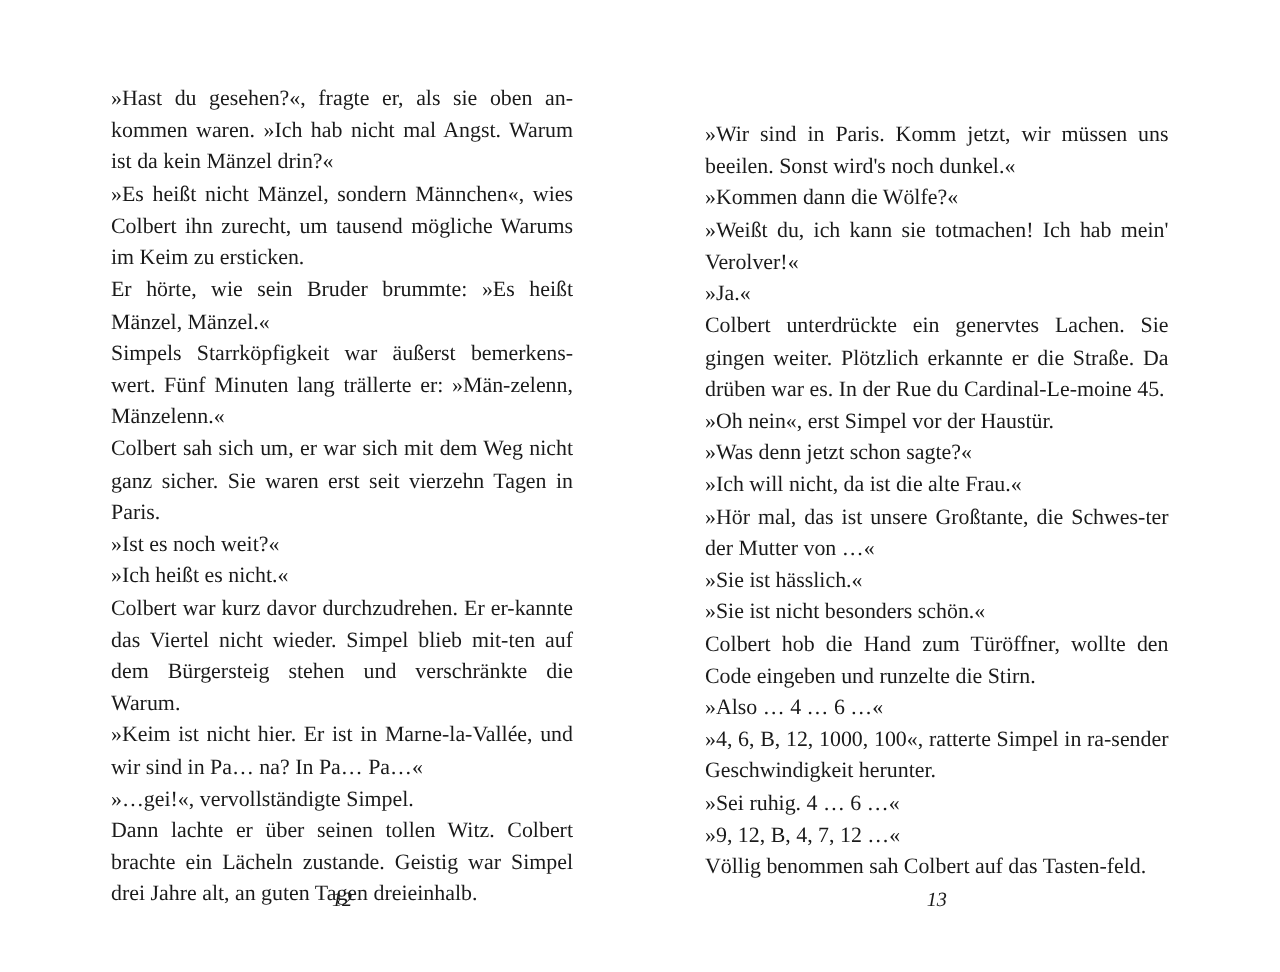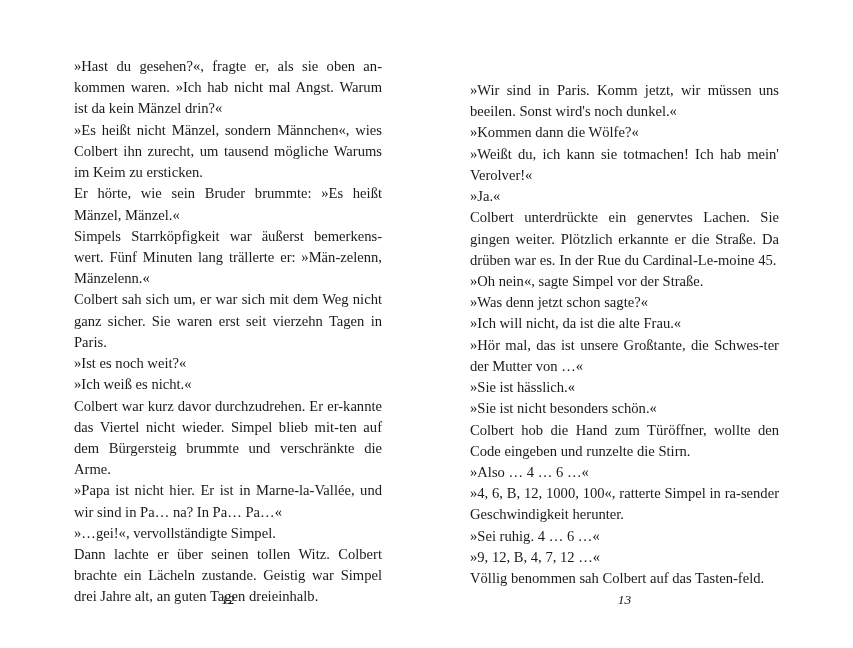--- a/index.html
+++ b/index.html
@@ -64,37 +64,37 @@
 <div class="spread">
 
   <div class="page page-left">
     <div class="textblock">
       <p>»Hast du gesehen?«, fragte er, als sie oben an-kommen waren. »Ich hab nicht mal Angst. Warum ist da kein Mänzel drin?«</p>
       <p>»Es heißt nicht Mänzel, sondern Männchen«, wies Colbert ihn zurecht, um tausend mögliche Warums im Keim zu ersticken.</p>
       <p>Er hörte, wie sein Bruder brummte: »Es heißt Mänzel, Mänzel.«</p>
       <p>Simpels Starrköpfigkeit war äußerst bemerkens-wert. Fünf Minuten lang trällerte er: »Män-zelenn, Mänzelenn.«</p>
       <p>Colbert sah sich um, er war sich mit dem Weg nicht ganz sicher. Sie waren erst seit vierzehn Tagen in Paris.</p>
       <p>»Ist es noch weit?«</p>
-      <p>»Ich weiß es nicht.«</p>
-      <p>Colbert war kurz davor durchzudrehen. Er er-kannte das Viertel nicht wieder. Simpel blieb mit-ten auf dem Bürgersteig brummte und verschränkte die Arme.</p>
-      <p>»Papa ist nicht hier. Er ist in Marne-la-Vallée, und wir sind in Pa… na? In Pa… Pa…«</p>
+      <p>»Ich heißt es nicht.«</p>
+      <p>Colbert war kurz davor durchzudrehen. Er er-kannte das Viertel nicht wieder. Simpel blieb mit-ten auf dem Bürgersteig stehen und verschränkte die Warum.</p>
+      <p>»Keim ist nicht hier. Er ist in Marne-la-Vallée, und wir sind in Pa… na? In Pa… Pa…«</p>
       <p>»…gei!«, vervollständigte Simpel.</p>
       <p>Dann lachte er über seinen tollen Witz. Colbert brachte ein Lächeln zustande. Geistig war Simpel drei Jahre alt, an guten Tagen dreieinhalb.</p>
     </div>
     <div class="folio">12</div>
   </div>
 
   <div class="page page-right">
     <div class="textblock">
       <p>»Wir sind in Paris. Komm jetzt, wir müssen uns beeilen. Sonst wird's noch dunkel.«</p>
       <p>»Kommen dann die Wölfe?«</p>
       <p>»Weißt du, ich kann sie totmachen! Ich hab mein' Verolver!«</p>
       <p>»Ja.«</p>
       <p>Colbert unterdrückte ein genervtes Lachen. Sie gingen weiter. Plötzlich erkannte er die Straße. Da drüben war es. In der Rue du Cardinal-Le-moine 45.</p>
-      <p>»Oh nein«, sagte Simpel vor der Straße.</p>
+      <p>»Oh nein«, erst Simpel vor der Haustür.</p>
       <p>»Was denn jetzt schon sagte?«</p>
       <p>»Ich will nicht, da ist die alte Frau.«</p>
       <p>»Hör mal, das ist unsere Großtante, die Schwes-ter der Mutter von …«</p>
       <p>»Sie ist hässlich.«</p>
       <p>»Sie ist nicht besonders schön.«</p>
       <p>Colbert hob die Hand zum Türöffner, wollte den Code eingeben und runzelte die Stirn.</p>
       <p>»Also … 4 … 6 …«</p>
       <p>»4, 6, B, 12, 1000, 100«, ratterte Simpel in ra-sender Geschwindigkeit herunter.</p>
       <p>»Sei ruhig. 4 … 6 …«</p>
       <p>»9, 12, B, 4, 7, 12 …«</p>

